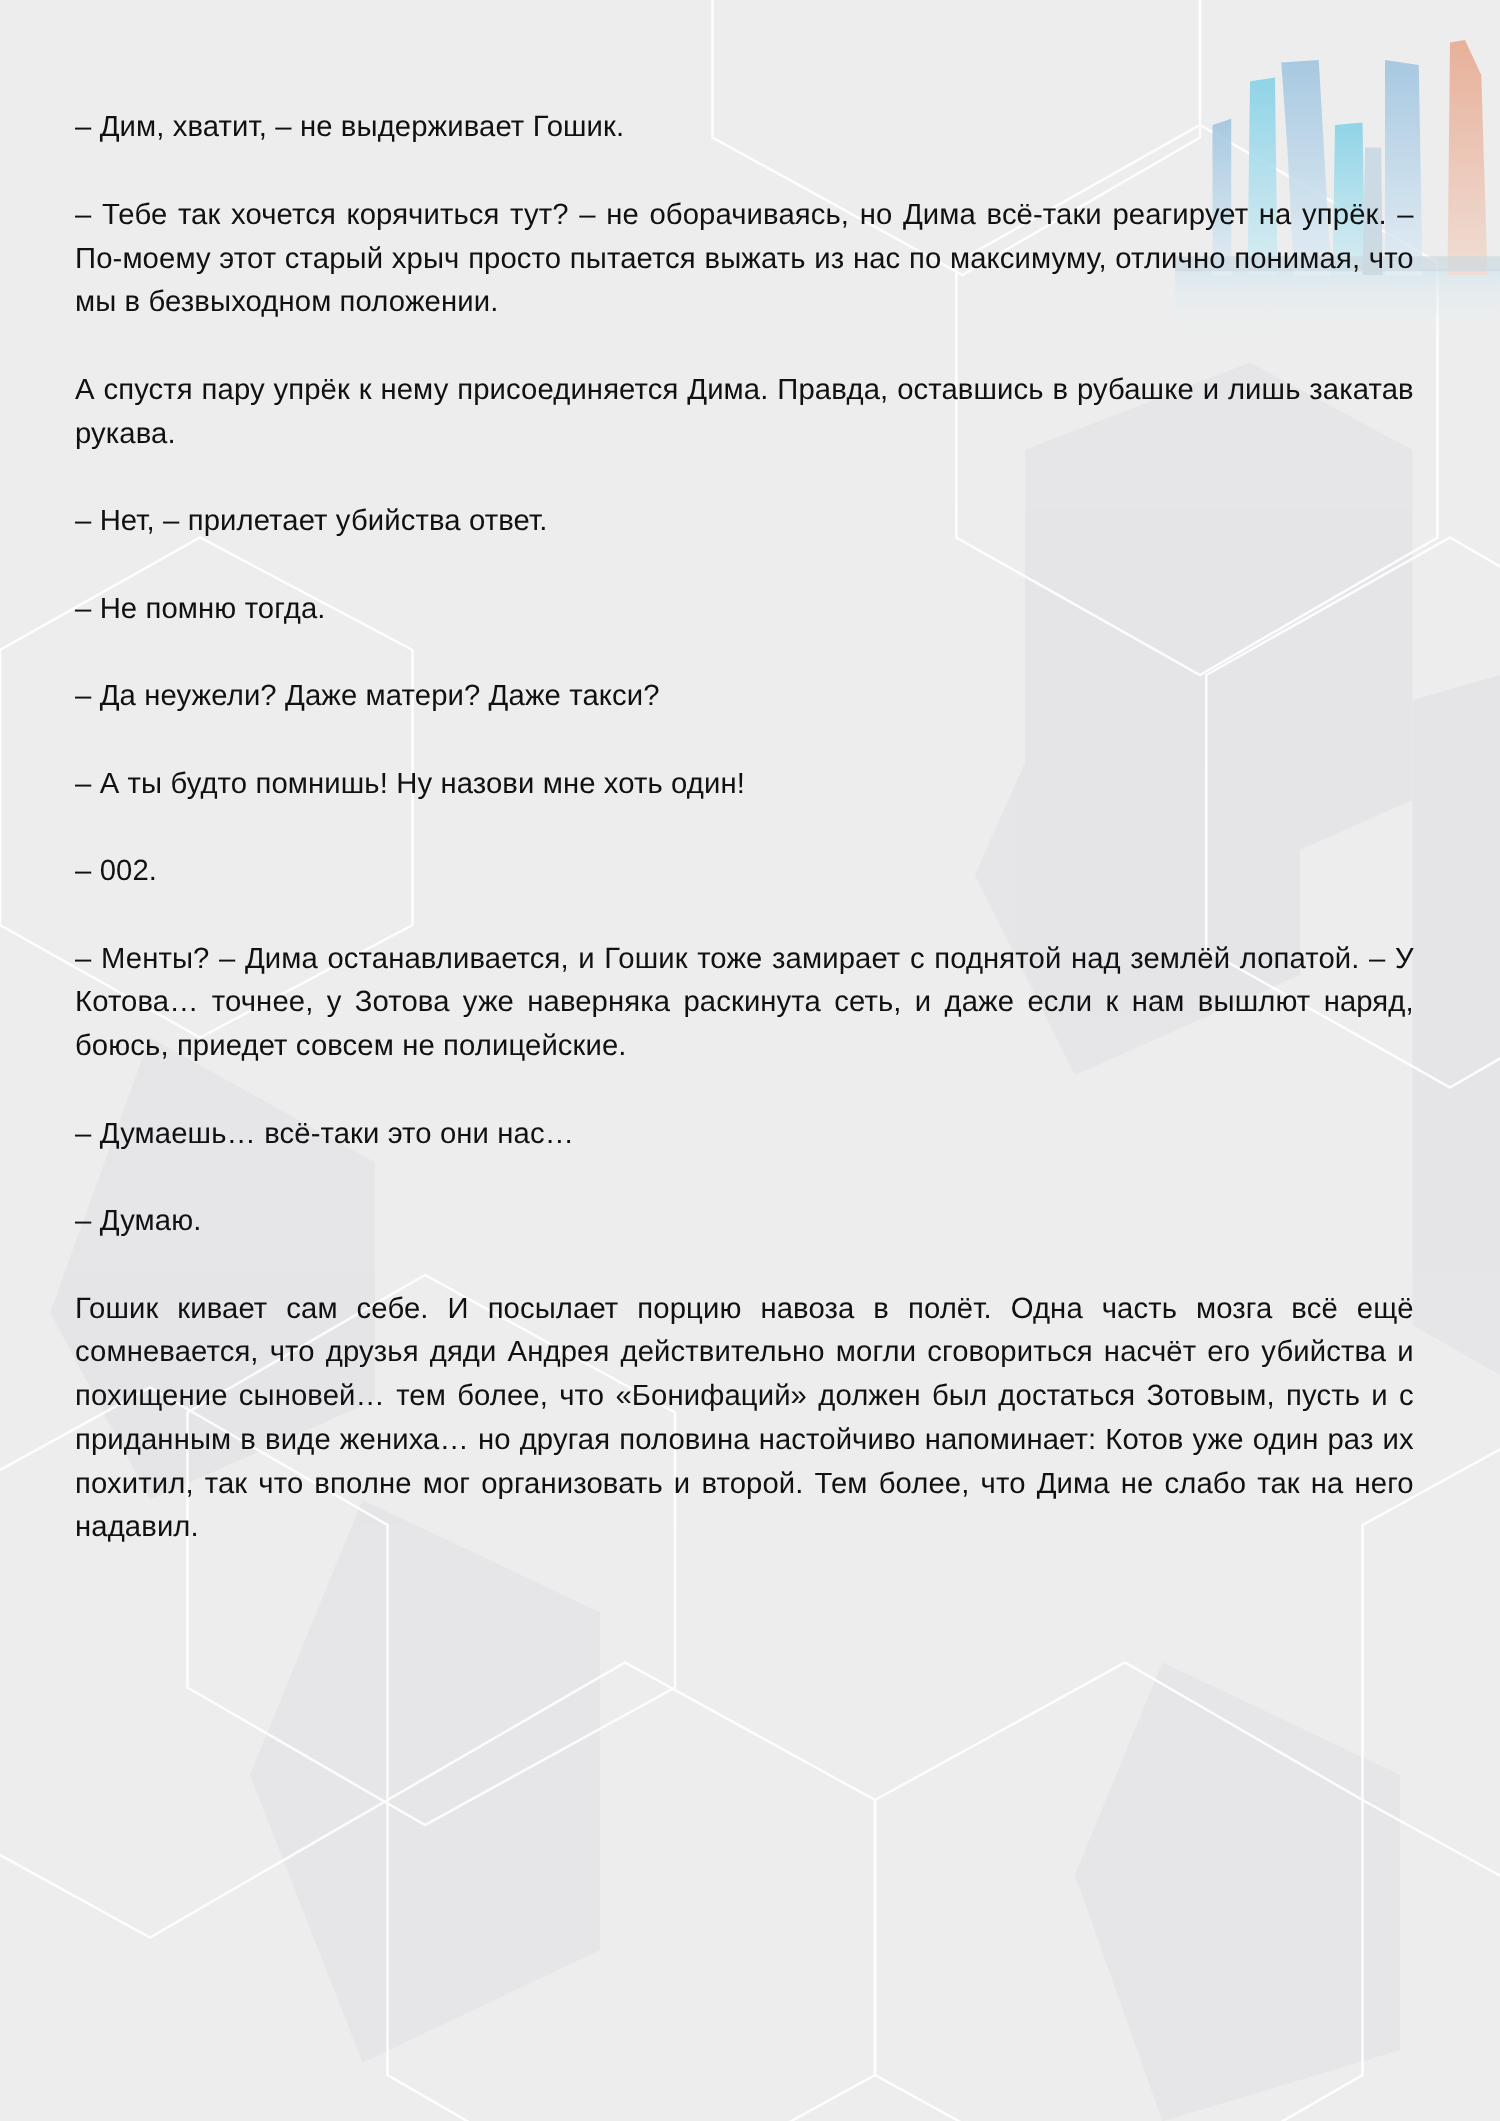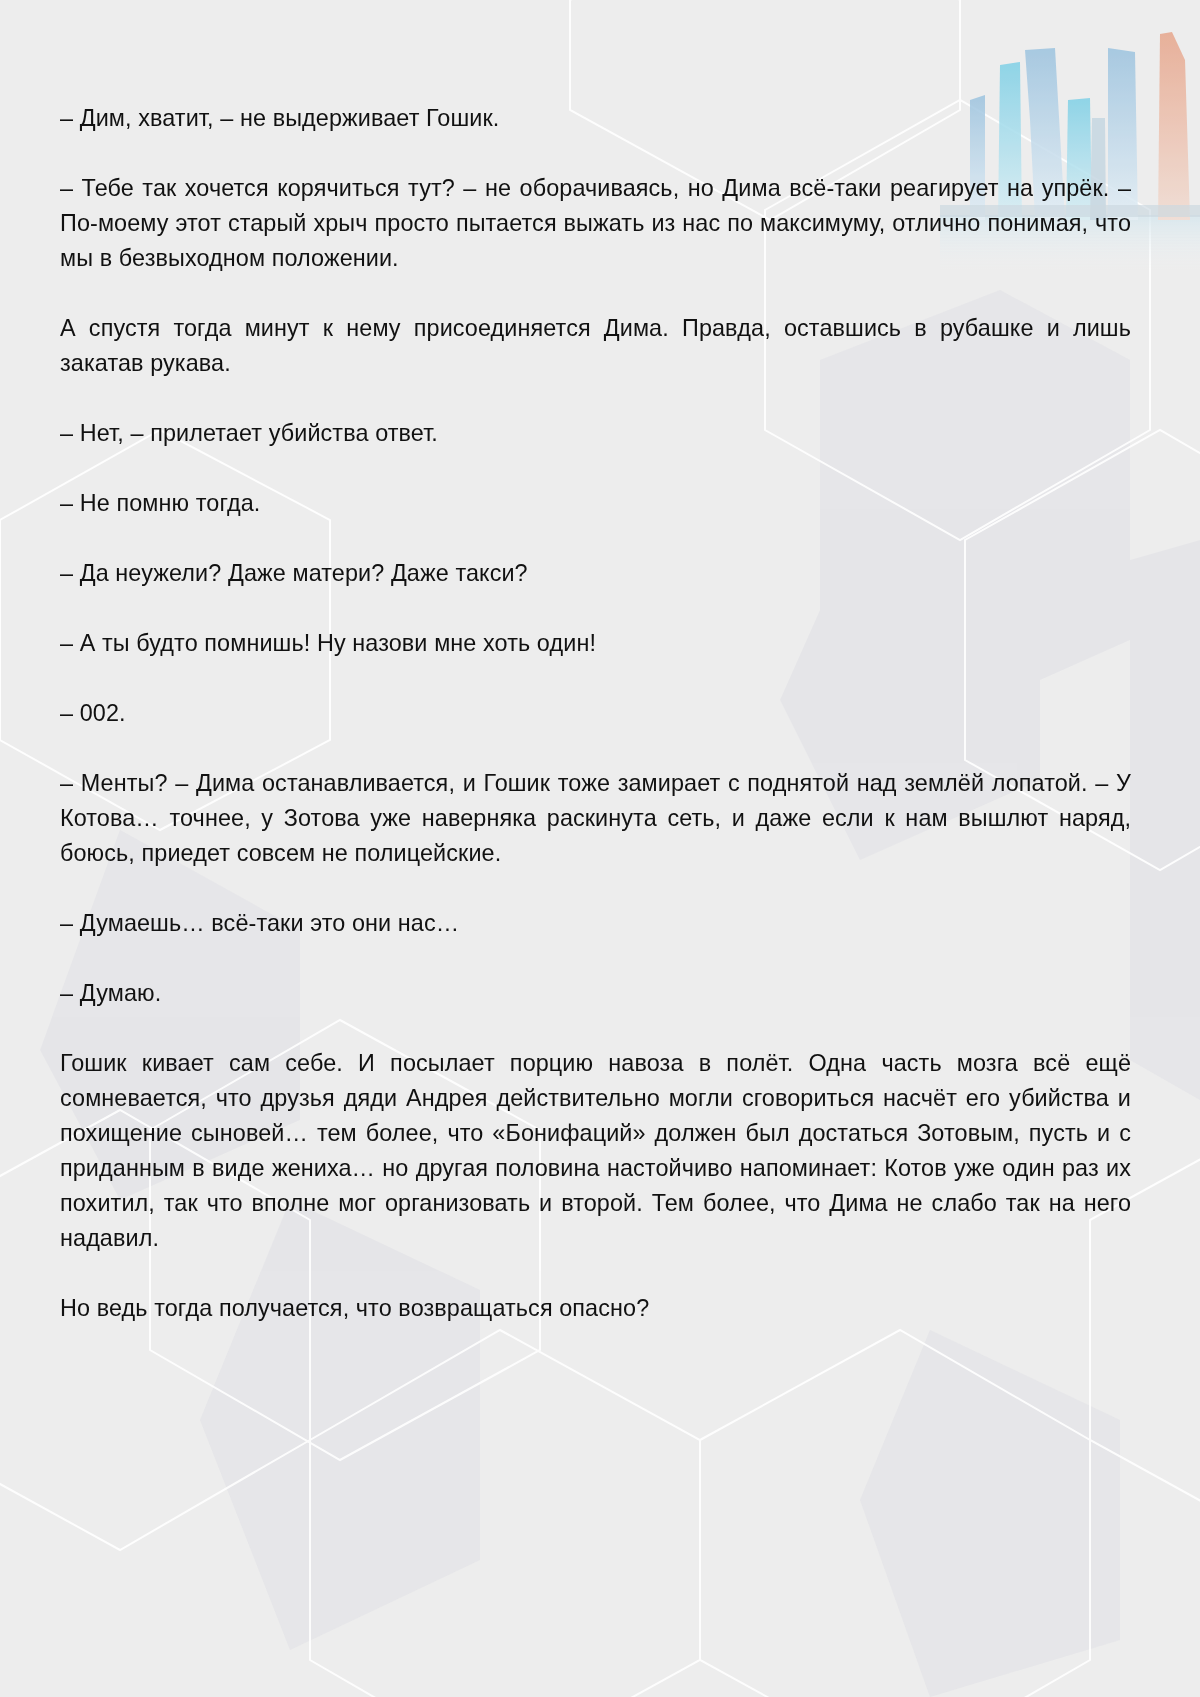--- a/index.html
+++ b/index.html
@@ -26,21 +26,21 @@
       position: absolute;
       left: 60px;
       top: 84px;
       width: 1071px;
       z-index: 1;
       color: #111111;
       font-size: 23.4px;
       line-height: 35px;
     }
     .page p {
-      margin: 17px 0 35px 0;
+      margin: 0 0 35px 0;
       text-align: justify;
       letter-spacing: 0.1px;
     }
   </style>
 </head>
 <body>
 
 <svg class="bg" width="1200" height="1697" viewBox="0 0 1200 1697" xmlns="http://www.w3.org/2000/svg">
   <g fill="#e3e3e7" opacity="0.7">
     <polygon points="820,360 1000,290 1130,360 1130,640 950,720 820,640"></polygon>
@@ -89,24 +89,23 @@
   <polygon points="128,100 150,98 152,220 126,220" fill="url(#sk1)"></polygon>
   <polygon points="152,118 165,118 166,220 150,220" fill="#c6d7e2"></polygon>
   <polygon points="168,48 195,52 198,220 168,220" fill="url(#sk2)"></polygon>
   <polygon points="220,34 232,32 245,60 250,220 218,220" fill="url(#sk3)"></polygon>
   <rect x="0" y="205" width="260" height="12" fill="#c8d6de" opacity="0.7"></rect>
 </svg>
 
 <main class="page">
   <p>– Дим, хватит, – не выдерживает Гошик.</p>
   <p>– Тебе так хочется корячиться тут? – не оборачиваясь, но Дима всё-таки реагирует на упрёк. – По-моему этот старый хрыч просто пытается выжать из нас по максимуму, отлично понимая, что мы в безвыходном положении.</p>
-  <p>А спустя тогда минут к нему присоединяется Дима. Правда, оставшись в рубашке и лишь закатав рукава.</p>
+  <p>А спустя пару упрёк к нему присоединяется Дима. Правда, оставшись в рубашке и лишь закатав рукава.</p>
   <p>– Нет, – прилетает убийства ответ.</p>
   <p>– Не помню тогда.</p>
   <p>– Да неужели? Даже матери? Даже такси?</p>
   <p>– А ты будто помнишь! Ну назови мне хоть один!</p>
   <p>– 002.</p>
   <p>– Менты? – Дима останавливается, и Гошик тоже замирает с поднятой над землёй лопатой. – У Котова… точнее, у Зотова уже наверняка раскинута сеть, и даже если к нам вышлют наряд, боюсь, приедет совсем не полицейские.</p>
   <p>– Думаешь… всё-таки это они нас…</p>
   <p>– Думаю.</p>
   <p>Гошик кивает сам себе. И посылает порцию навоза в полёт. Одна часть мозга всё ещё сомневается, что друзья дяди Андрея действительно могли сговориться насчёт его убийства и похищение сыновей… тем более, что «Бонифаций» должен был достаться Зотовым, пусть и с приданным в виде жениха… но другая половина настойчиво напоминает: Котов уже один раз их похитил, так что вполне мог организовать и второй. Тем более, что Дима не слабо так на него надавил.</p>
-  <p>Но ведь тогда получается, что возвращаться опасно?</p>
 </main>
 
 </body></html>

